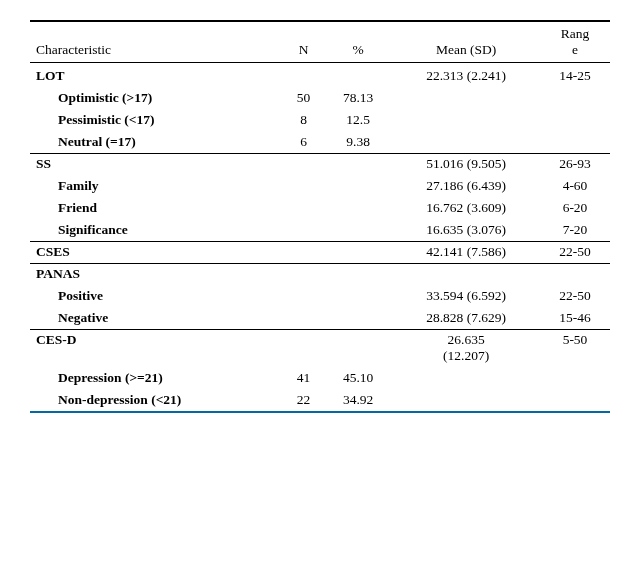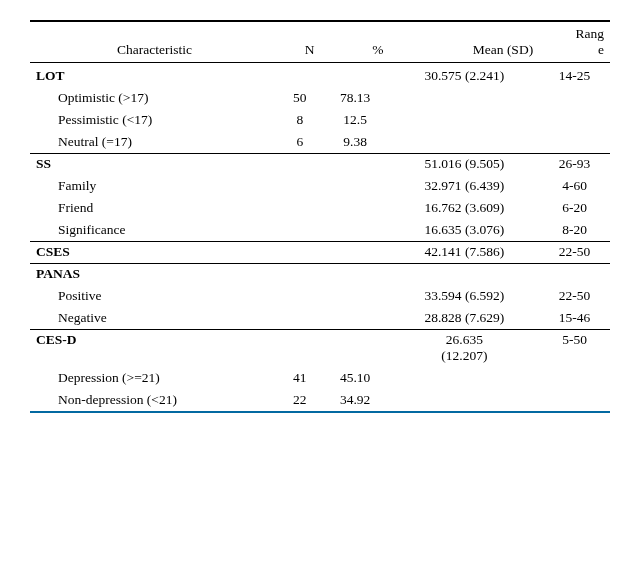--- a/index.html
+++ b/index.html
@@ -16,29 +16,29 @@
     }
     .table-container {
       width: 580px;
     }
     table {
       width: 100%;
       border-collapse: collapse;
       font-size: 13.5px;
     }
     thead tr th {
-      text-align: right;
+      text-align: center;
       padding: 4px 6px;
       font-weight: normal;
       border-top: 2px solid #000;
       border-bottom: 1px solid #000;
       vertical-align: bottom;
     }
     thead tr th:first-child {
-      text-align: center;
+      text-align: left;
     }
     tbody tr td {
       padding: 3px 6px;
       vertical-align: top;
     }
     tbody tr td:first-child {
       text-align: left;
     }
     tbody tr td:not(:first-child) {
       text-align: center;
@@ -52,20 +52,21 @@
     }
     .section-divider td {
       border-top: 1px solid #000;
       padding-top: 2px;
     }
     .section-divider td:first-child {
       font-weight: bold;
     }
     .indented td:first-child {
       padding-left: 28px;
+      font-weight: bold;
     }
     .table-footer-border td {
       border-bottom: 2px solid #0369a1;
     }
     .top-divider {
       border-top: 1px solid #000;
     }
   </style>
 </head>
 <body>
@@ -79,21 +80,21 @@
         <th>%</th>
         <th>Mean (SD)</th>
         <th>Rang<br>e</th>
       </tr>
     </thead>
     <tbody id="table-body">
     <tr class="section-header top-divider">
           <td>LOT</td>
           <td></td>
           <td></td>
-          <td>30.575 (2.241)</td>
+          <td>22.313 (2.241)</td>
           <td>14-25</td>
         </tr>
         <tr class="indented">
           <td>Optimistic (&gt;17)</td>
           <td>50</td>
           <td>78.13</td>
           <td></td>
           <td></td>
         </tr>
         <tr class="indented">
@@ -114,36 +115,36 @@
           <td>SS</td>
           <td></td>
           <td></td>
           <td>51.016 (9.505)</td>
           <td>26-93</td>
         </tr>
         <tr class="indented">
           <td>Family</td>
           <td></td>
           <td></td>
-          <td>32.971 (6.439)</td>
+          <td>27.186 (6.439)</td>
           <td>4-60</td>
         </tr>
         <tr class="indented">
           <td>Friend</td>
           <td></td>
           <td></td>
           <td>16.762 (3.609)</td>
           <td>6-20</td>
         </tr>
         <tr class="indented">
           <td>Significance</td>
           <td></td>
           <td></td>
           <td>16.635 (3.076)</td>
-          <td>8-20</td>
+          <td>7-20</td>
         </tr>
         <tr class="section-divider">
           <td>CSES</td>
           <td></td>
           <td></td>
           <td>42.141 (7.586)</td>
           <td>22-50</td>
         </tr>
         <tr class="section-divider">
           <td>PANAS</td>

